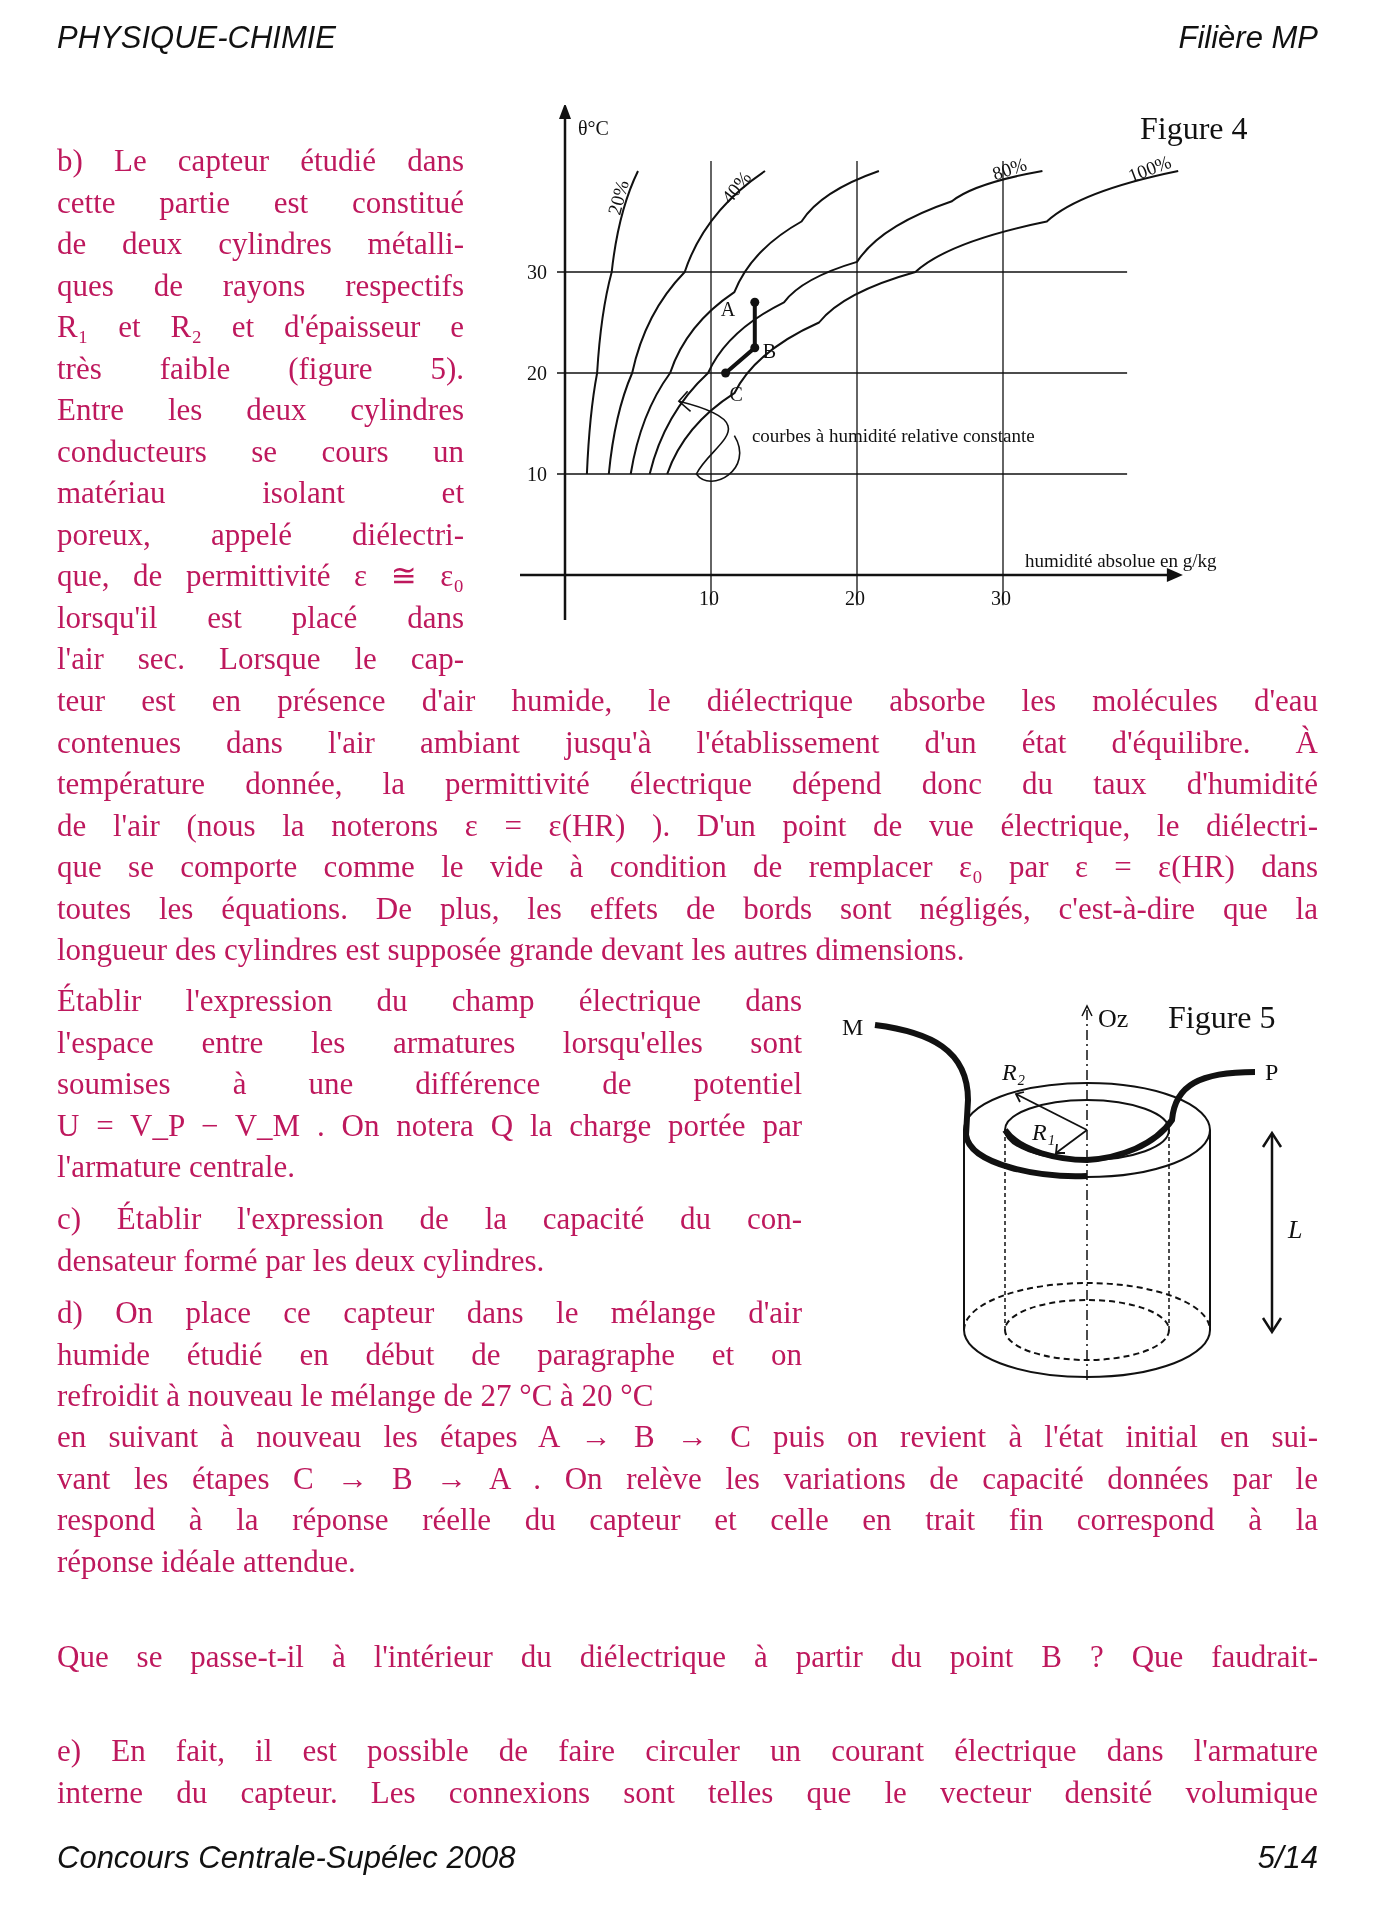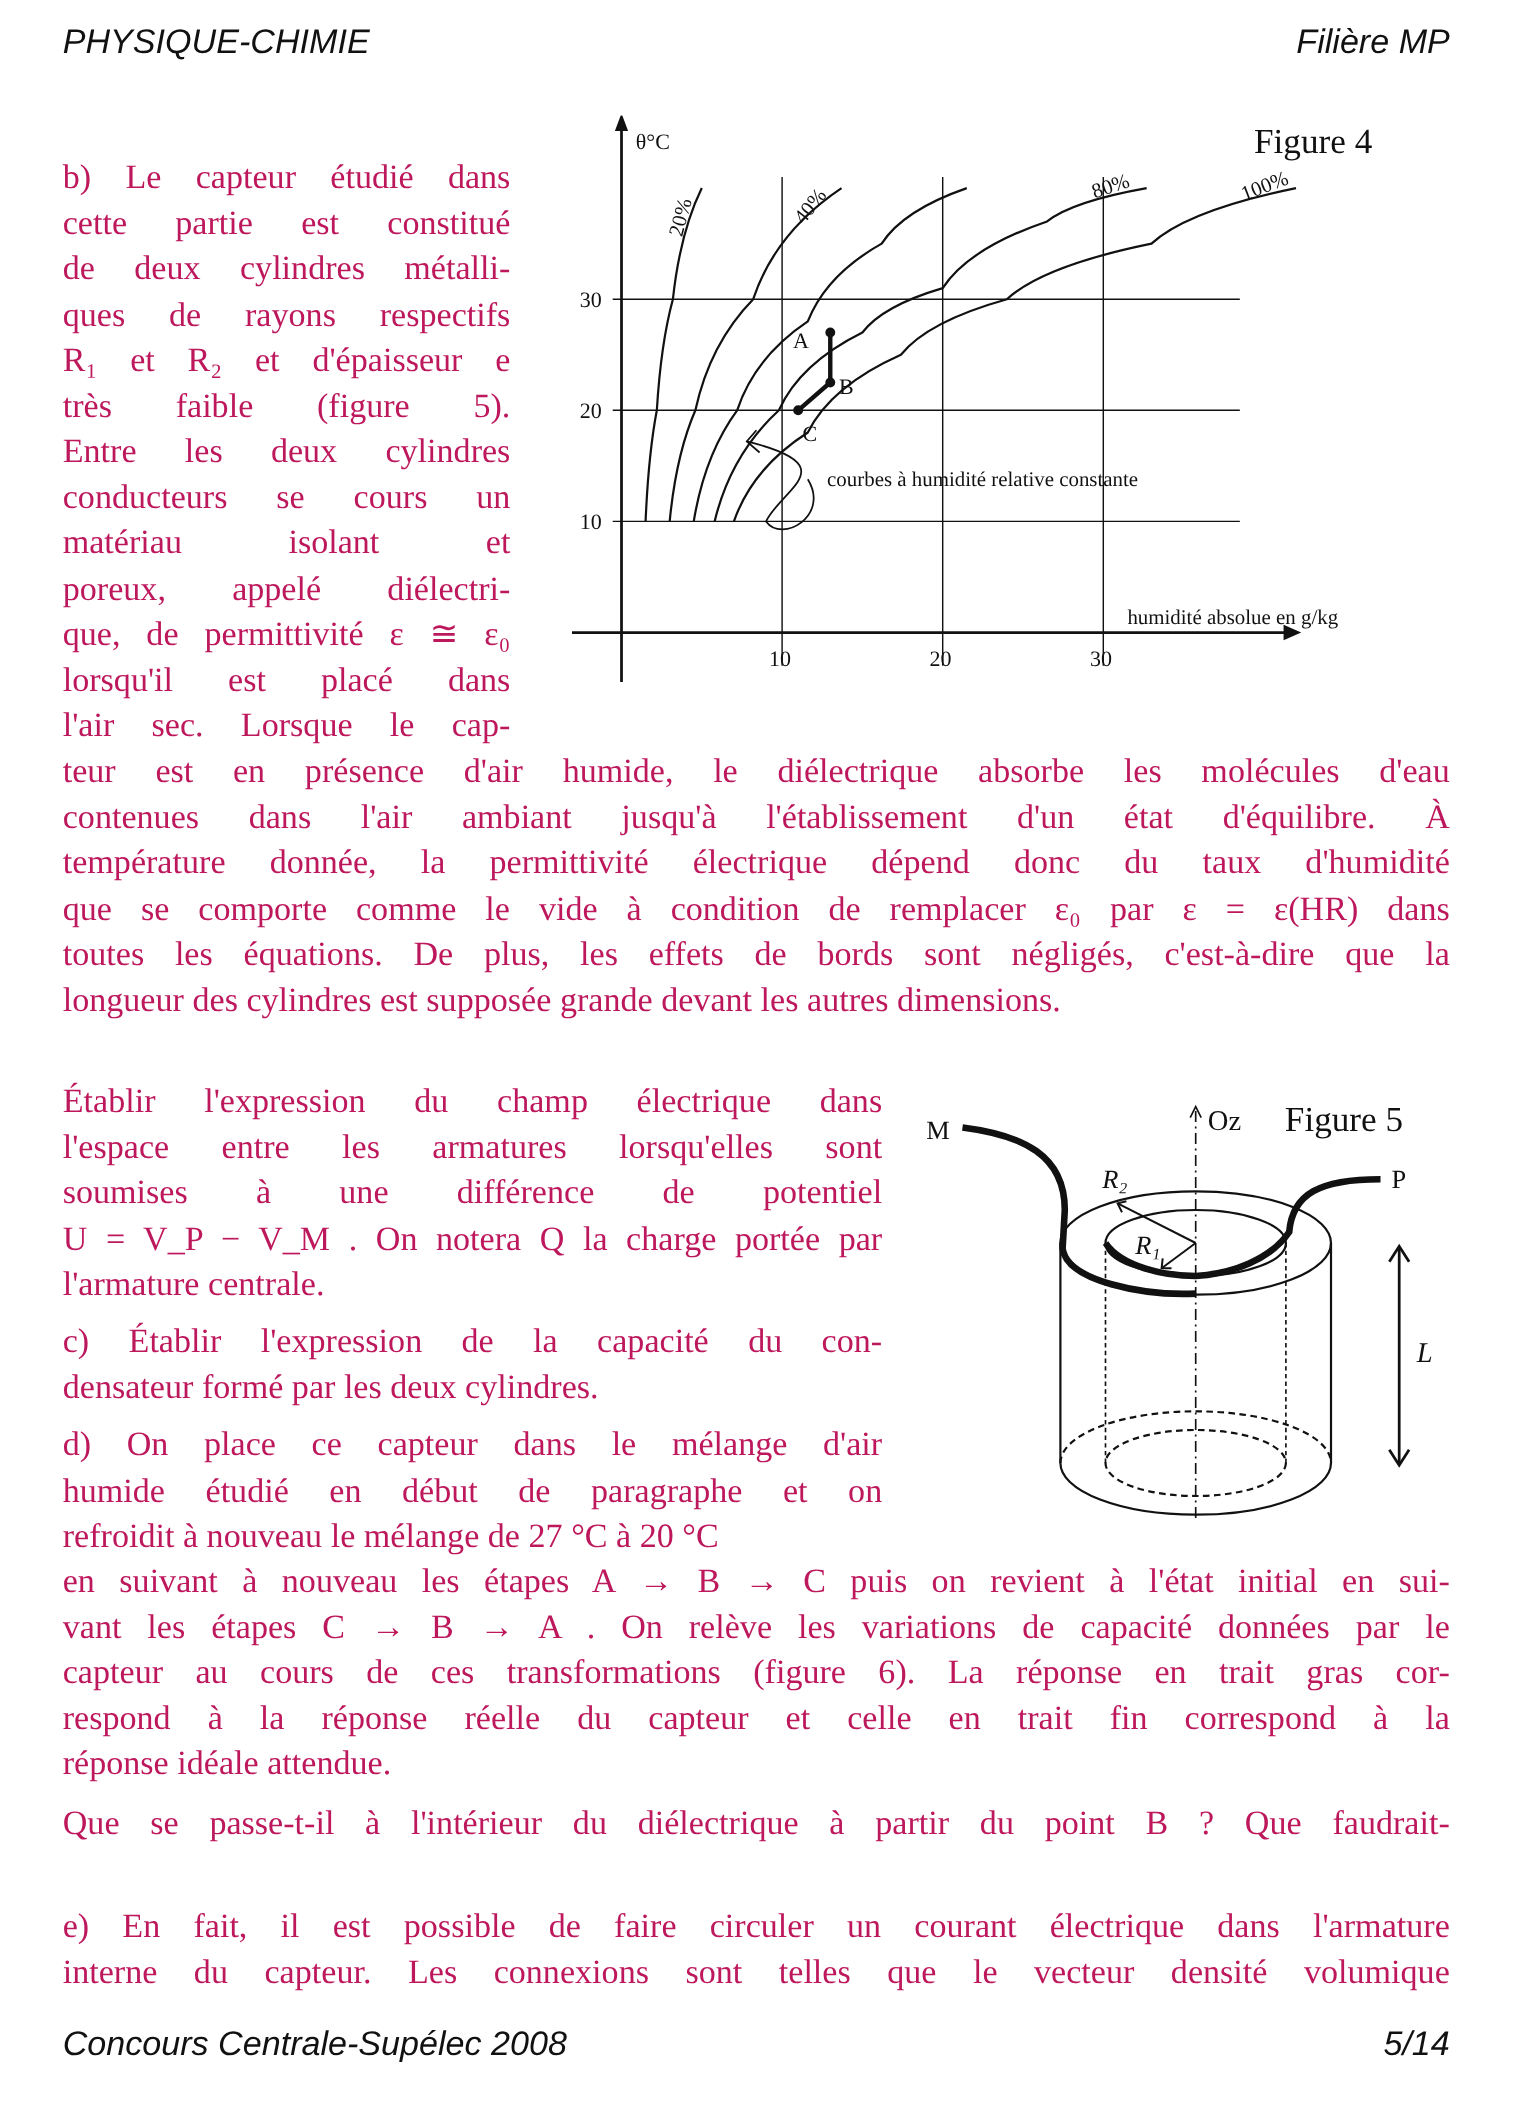--- a/index.html
+++ b/index.html
@@ -78,20 +78,21 @@
       <text x="229.6" y="296" font-size="20">C</text>
       <text x="251.88" y="336.68" font-size="19">courbes à humidité relative constante</text>
     </g>
   <text x="640" y="34" font-size="32" font-family="DejaVu Serif, serif">Figure 4</text>
 </svg>
 
 <div class="body-text" style="left:57px; top:680px; width:1261px;">
   <span class="line just">teur est en présence d'air humide, le diélectrique absorbe les molécules d'eau</span>
   <span class="line just">contenues dans l'air ambiant jusqu'à l'établissement d'un état d'équilibre. À</span>
   <span class="line just">température donnée, la permittivité électrique dépend donc du taux d'humidité</span>
+  <span class="line just">de l'air (nous la noterons ε = ε(HR) ). D'un point de vue électrique, le diélectri-</span>
   <span class="line just">que se comporte comme le vide à condition de remplacer ε₀ par ε = ε(HR) dans</span>
   <span class="line just">toutes les équations. De plus, les effets de bords sont négligés, c'est-à-dire que la</span>
   <span class="line">longueur des cylindres est supposée grande devant les autres dimensions.</span>
 </div>
 
 <div class="body-text" style="left:57px; top:980px; width:745px;">
   <span class="line just">Établir l'expression du champ électrique dans</span>
   <span class="line just">l'espace entre les armatures lorsqu'elles sont</span>
   <span class="line just">soumises à une différence de potentiel</span>
   <span class="line just">U = V_P − V_M . On notera Q la charge portée par</span>
@@ -139,21 +140,20 @@
 
   <line x1="452" y1="155" x2="452" y2="350" stroke="#111" stroke-width="2.5"></line>
   <path d="M443,167 L452,153 L461,167" fill="none" stroke="#111" stroke-width="2.5"></path>
   <path d="M443,338 L452,352 L461,338" fill="none" stroke="#111" stroke-width="2.5"></path>
   <text x="468" y="258" font-size="26" font-style="italic">L</text>
 </svg>
 
 <div class="body-text" style="left:57px; top:1416px; width:1261px;">
   <span class="line just">en suivant à nouveau les étapes A → B → C puis on revient à l'état initial en sui-</span>
   <span class="line just">vant les étapes C → B → A . On relève les variations de capacité données par le</span>
-  <span class="line just">capteur au cours de ces transformations (figure 6). La réponse en trait gras cor-</span>
   <span class="line just">respond à la réponse réelle du capteur et celle en trait fin correspond à la</span>
   <span class="line">réponse idéale attendue.</span>
 </div>
 
 <div class="body-text" style="left:57px; top:1636px; width:1261px;">
   <span class="line just">Que se passe-t-il à l'intérieur du diélectrique à partir du point B ? Que faudrait-</span>
 </div>
 
 <div class="body-text" style="left:57px; top:1730px; width:1261px;">
   <span class="line just">e)  En fait, il est possible de faire circuler un courant électrique dans l'armature</span>

